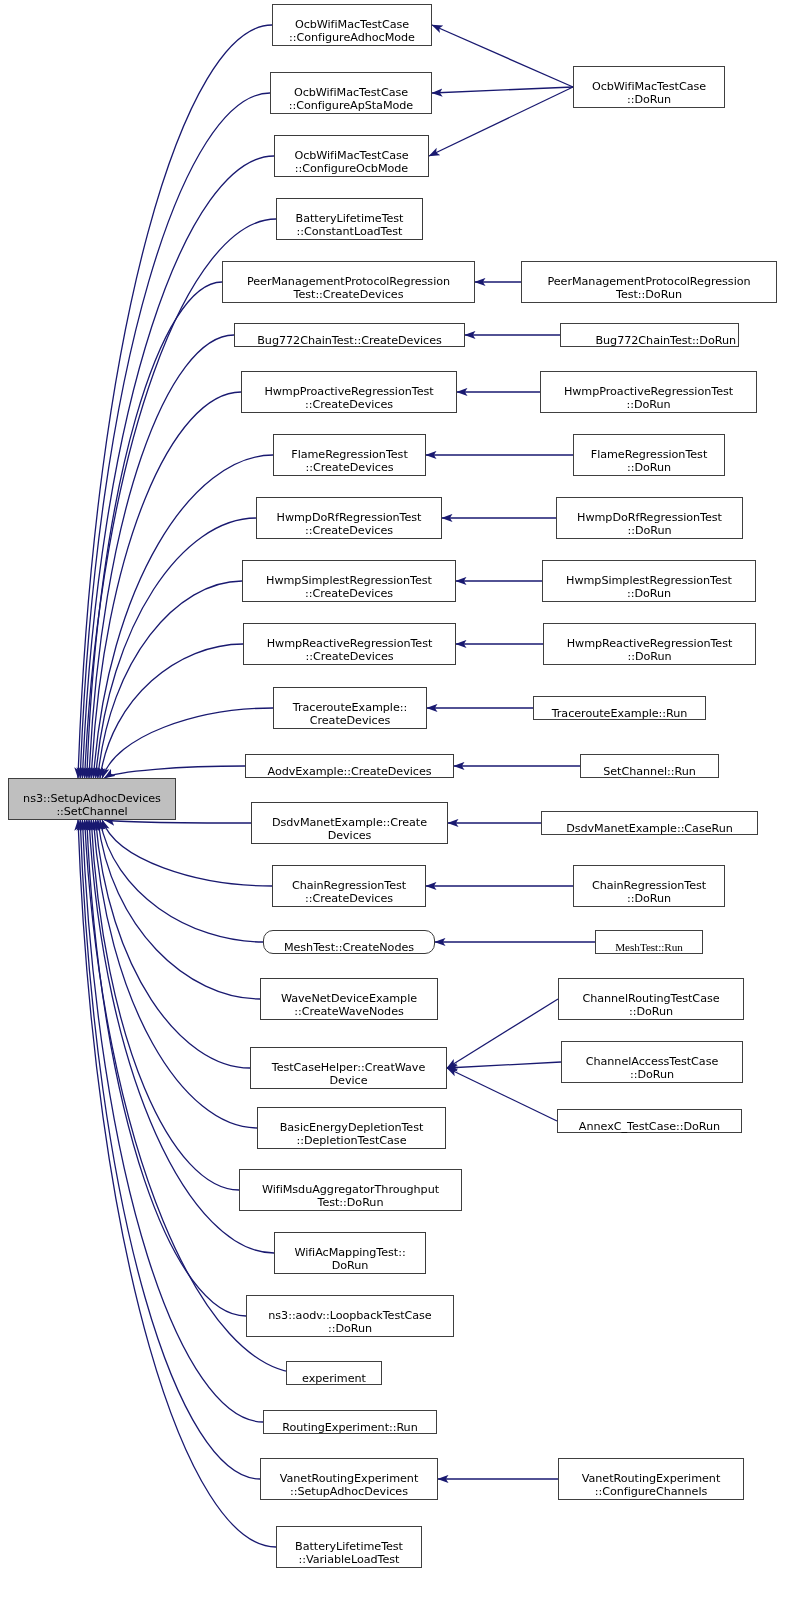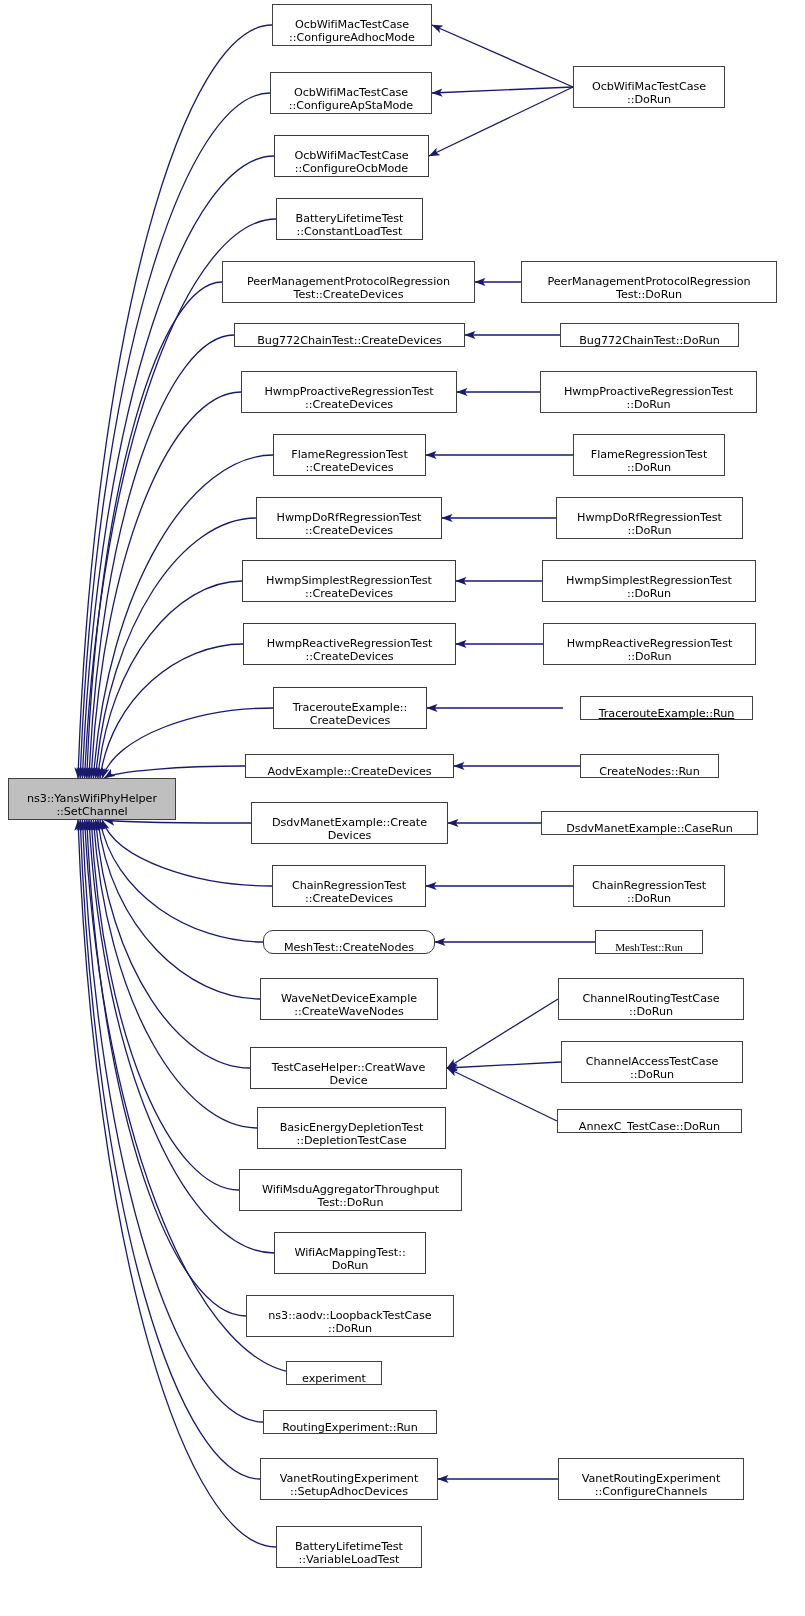--- a/index.html
+++ b/index.html
@@ -158,40 +158,40 @@
       <div class="node" style="left: 286px; top: 1361px; width: 96px; height: 24px;"><span class="node-label">experiment</span></div>
       <div class="node" style="left: 263px; top: 1410px; width: 174px; height: 24px;"><span class="node-label">RoutingExperiment::Run</span></div>
       <div class="node" style="left: 260px; top: 1458px; width: 178px; height: 42px;"><span class="node-label">VanetRoutingExperiment
 ::SetupAdhocDevices</span></div>
       <div class="node" style="left: 276px; top: 1526px; width: 146px; height: 42px;"><span class="node-label">BatteryLifetimeTest
 ::VariableLoadTest</span></div>
       <div class="node" style="left: 573px; top: 66px; width: 152px; height: 42px;"><span class="node-label">OcbWifiMacTestCase
 ::DoRun</span></div>
       <div class="node" style="left: 521px; top: 261px; width: 256px; height: 42px;"><span class="node-label">PeerManagementProtocolRegression
 Test::DoRun</span></div>
-      <div class="node" style="left: 560px; top: 323px; width: 179px; height: 24px;"><span class="node-label">Bug772ChainTest::DoRun</span></div>
+      <div class="node" style="left: 560px; top: 323px; width: 179px; height: 24px; justify-content: flex-end;"><span class="node-label">Bug772ChainTest::DoRun</span></div>
       <div class="node" style="left: 540px; top: 371px; width: 217px; height: 42px;"><span class="node-label">HwmpProactiveRegressionTest
 ::DoRun</span></div>
       <div class="node" style="left: 573px; top: 434px; width: 152px; height: 42px;"><span class="node-label">FlameRegressionTest
 ::DoRun</span></div>
       <div class="node" style="left: 556px; top: 497px; width: 187px; height: 42px;"><span class="node-label">HwmpDoRfRegressionTest
 ::DoRun</span></div>
       <div class="node" style="left: 542px; top: 560px; width: 214px; height: 42px;"><span class="node-label">HwmpSimplestRegressionTest
 ::DoRun</span></div>
       <div class="node" style="left: 543px; top: 623px; width: 213px; height: 42px;"><span class="node-label">HwmpReactiveRegressionTest
 ::DoRun</span></div>
-      <div class="node" style="left: 580px; top: 696px; width: 173px; height: 24px; text-decoration: underline;"><span class="node-label">TracerouteExample::Run</span></div>
-      <div class="node" style="left: 580px; top: 754px; width: 139px; height: 24px;"><span class="node-label">CreateNodes::Run</span></div>
+      <div class="node" style="left: 533px; top: 696px; width: 173px; height: 24px;"><span class="node-label">TracerouteExample::Run</span></div>
+      <div class="node" style="left: 580px; top: 754px; width: 139px; height: 24px;"><span class="node-label">SetChannel::Run</span></div>
       <div class="node" style="left: 541px; top: 811px; width: 217px; height: 24px;"><span class="node-label">DsdvManetExample::CaseRun</span></div>
       <div class="node" style="left: 573px; top: 865px; width: 152px; height: 42px;"><span class="node-label">ChainRegressionTest
 ::DoRun</span></div>
       <div class="node" style="left: 595px; top: 930px; width: 108px; height: 24px; font-family: Liberation Serif, serif;"><span class="node-label">MeshTest::Run</span></div>
       <div class="node" style="left: 558px; top: 978px; width: 186px; height: 42px;"><span class="node-label">ChannelRoutingTestCase
 ::DoRun</span></div>
       <div class="node" style="left: 561px; top: 1041px; width: 182px; height: 42px;"><span class="node-label">ChannelAccessTestCase
 ::DoRun</span></div>
       <div class="node" style="left: 557px; top: 1109px; width: 185px; height: 24px;"><span class="node-label">AnnexC_TestCase::DoRun</span></div>
       <div class="node" style="left: 558px; top: 1458px; width: 186px; height: 42px;"><span class="node-label">VanetRoutingExperiment
 ::ConfigureChannels</span></div>
-      <div class="node thick current" style="left: 8px; top: 778px; width: 168px; height: 42px;"><span class="node-label">ns3::YansWifiPhyHelper
+      <div class="node thick current" style="left: 8px; top: 778px; width: 168px; height: 42px;"><span class="node-label">ns3::SetupAdhocDevices
 ::SetChannel</span></div>
     </div>
 </div>
 
 </body></html>

